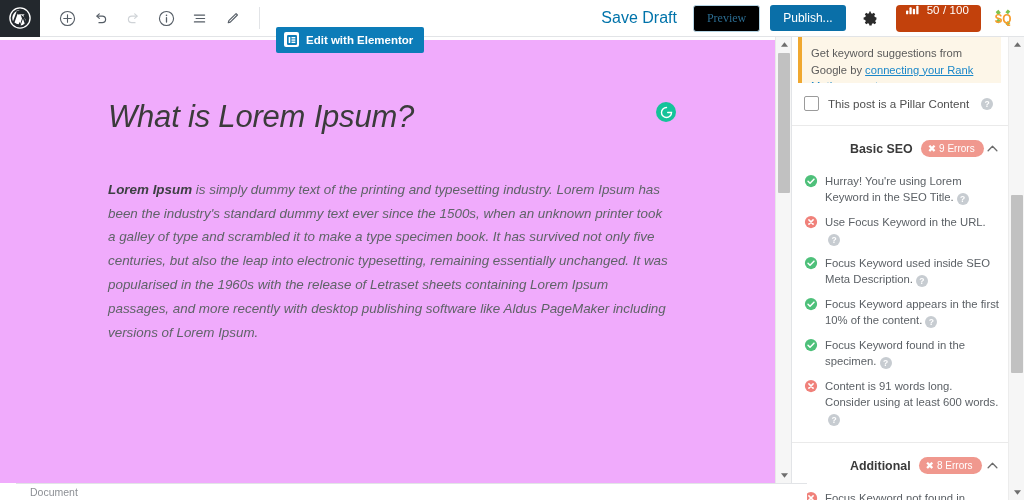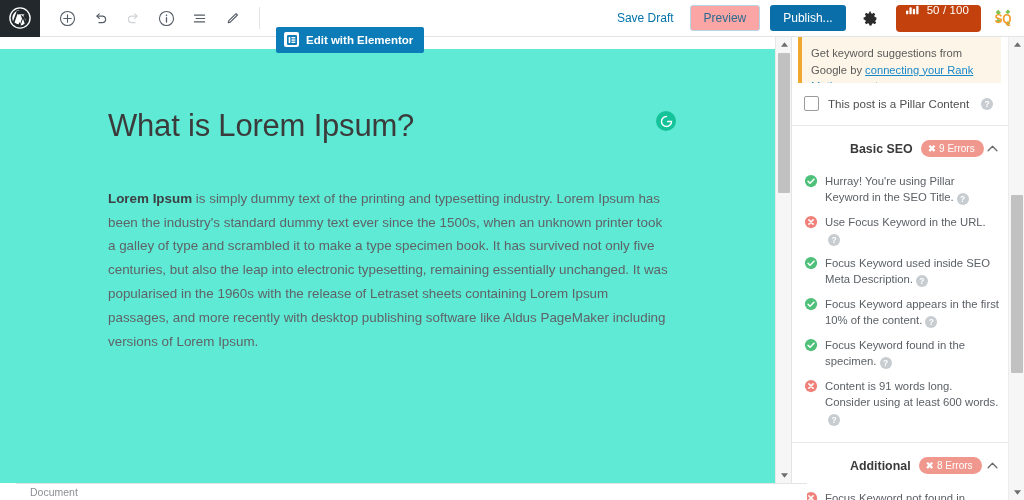--- a/index.html
+++ b/index.html
@@ -41,27 +41,27 @@
     width: 15px; height: 15px; background: #fff; border-radius: 2px;
     display: flex; align-items: center; justify-content: center;
   }
   .el-ico svg { display: block; }
 
   .tb-right {
     margin-left: auto; display: flex; align-items: center; gap: 10px;
     padding-right: 8px; height: 37px;
   }
   .save-draft {
-    font-size: 12px; color: #0073aa; background: none; border: none;
+    font-size: 16px; color: #0073aa; background: none; border: none;
     cursor: pointer; padding: 4px 6px; font-family: "Liberation Sans", sans-serif;
   }
   .preview-btn {
-    font-size: 12px; color: #2b6b8f; background: #fca5a5; border: 1px solid #b5d4e4;
+    font-size: 12px; color: #2b6b8f; background: #000000; border: 1px solid #b5d4e4;
     border-radius: 3px; padding: 5px 13px; cursor: pointer;
-    font-family: Liberation Sans, sans-serif;
+    font-family: Liberation Serif, serif;
   }
   .publish-btn {
     font-size: 12px; color: #fff; background: #0a6fa8; border: none;
     border-radius: 3px; padding: 6px 13px; cursor: pointer; font-weight: normal;
     font-family: "Liberation Sans", sans-serif;
   }
   .gear-btn {
     width: 28px; height: 28px; display: flex; align-items: center; justify-content: center;
     background: none; border: none; cursor: pointer; color: #2b2b2b; margin: 0 1px;
   }
@@ -79,22 +79,22 @@
     width: 26px; height: 26px; display: flex; align-items: center; justify-content: center;
     cursor: pointer; margin-left: -1px;
   }
 
   
   .editor-wrap {
     position: absolute; top: 37px; left: 0; width: 791px; height: 446px;
     background: #fff; overflow: hidden;
   }
   .editor-canvas {
-    position: absolute; top: 12px; left: 0; width: 775px; height: 446px;
-    background: #5eead4; padding: 0;
+    position: absolute; top: 3px; left: 0; width: 775px; height: 446px;
+    background: #f0abfc; padding: 0; font-style: italic;
   }
   .post-title-row {
     display: flex; align-items: flex-start; padding: 58px 100px 0 108px;
     position: relative;
   }
   .post-title {
     font-size: 31px; font-weight: normal; color: #3b3b3b; line-height: 1.25;
     font-family: "Liberation Sans", sans-serif; letter-spacing: -.2px;
     flex: 1; outline: none;
   }
@@ -361,21 +361,21 @@
         </span>
       </div>
       <div class="check-list">
         <div class="check-item">
           <span class="ci-ico">
             <svg width="14" height="14" viewBox="0 0 16 16">
                 <circle cx="8" cy="8" r="7" fill="#4ec07a"></circle>
                 <path d="M4.6 8.2 6.9 10.5 11.4 5.9" fill="none" stroke="#fff" stroke-width="1.7" stroke-linecap="round" stroke-linejoin="round"></path>
               </svg>
           </span>
-          <span class="ci-text"><span>Hurray! You're using Pillar Keyword in the SEO Title.</span><span class="qmark">?</span></span>
+          <span class="ci-text"><span>Hurray! You're using Lorem Keyword in the SEO Title.</span><span class="qmark">?</span></span>
         </div>
         <div class="check-item">
           <span class="ci-ico">
             <svg width="14" height="14" viewBox="0 0 16 16">
                 <circle cx="8" cy="8" r="7" fill="#f0817a"></circle>
                 <path d="M5.6 5.6 10.4 10.4M10.4 5.6 5.6 10.4" stroke="#fff" stroke-width="1.7" stroke-linecap="round"></path>
               </svg>
           </span>
           <span class="ci-text"><span>Use Focus Keyword in the URL.</span><span class="qmark">?</span></span>
         </div>

